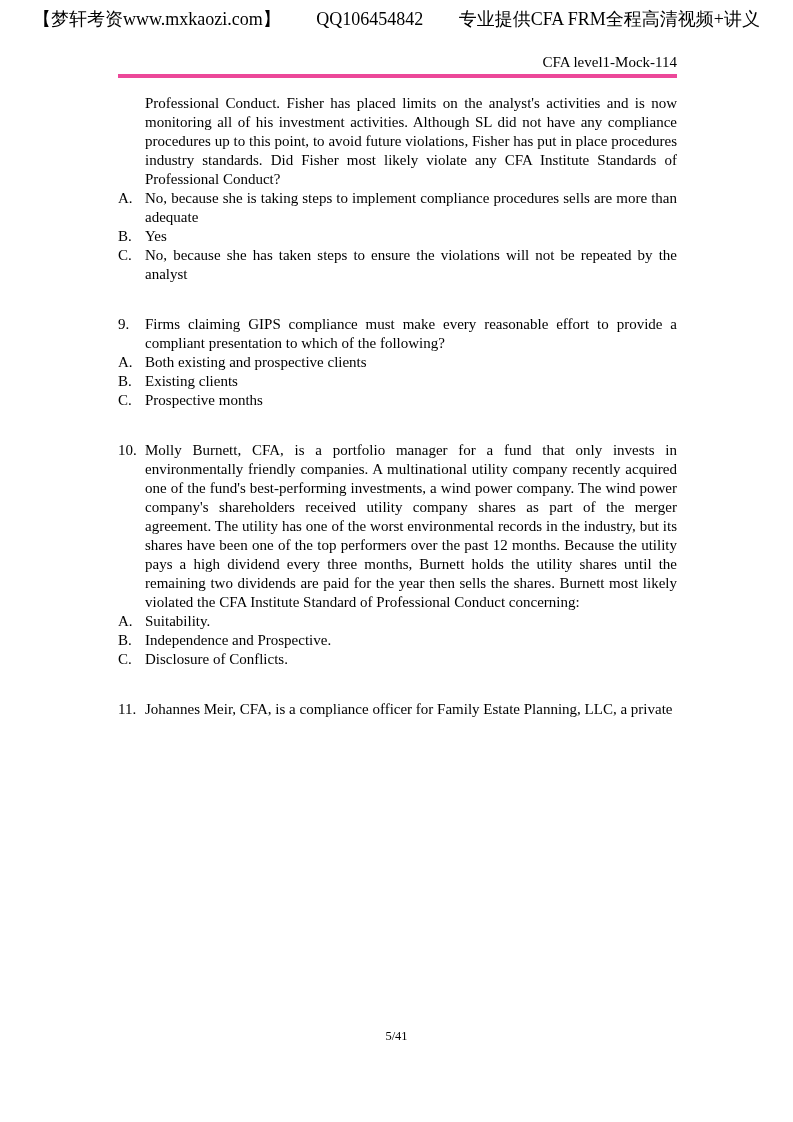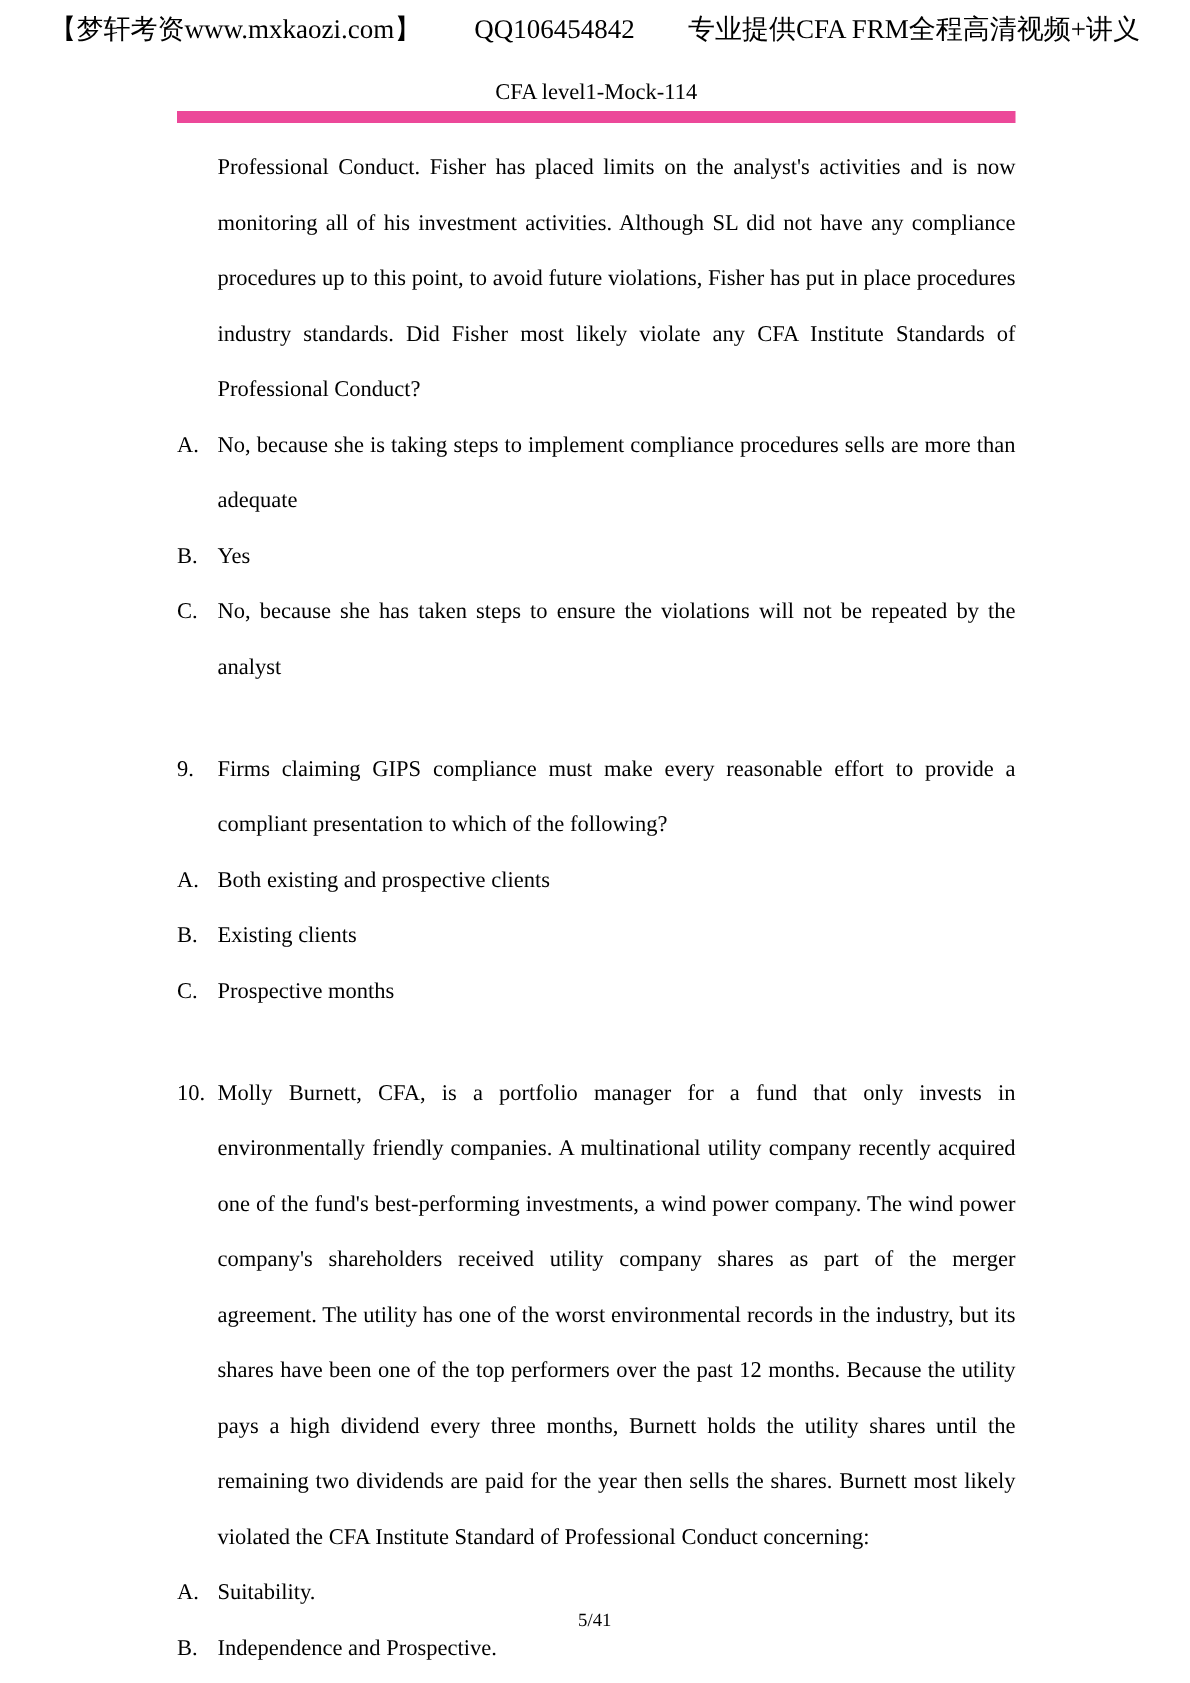--- a/index.html
+++ b/index.html
@@ -26,55 +26,54 @@
     justify-content: space-between;
     align-items: baseline;
     font-size: 18px;
     white-space: nowrap;
   }
   .titlebar {
     position: absolute;
     left: 118px;
     top: 54px;
     width: 559px;
-    text-align: center;
+    text-align: right;
     font-size: 15px;
     padding-bottom: 3px;
-    border-bottom: 8px solid #ec4899;
+    border-bottom: 4px solid #ec4899;
   }
   .content {
     position: absolute;
     left: 118px;
     top: 94px;
     width: 559px;
     font-size: 15px;
   }
   .item {
     display: flex;
-    line-height: 37px;
+    line-height: 19px;
   }
   .item .num {
     flex: 0 0 27px;
     width: 27px;
   }
   .item .txt {
     flex: 1;
     text-align: justify;
   }
   .gap {
     margin-top: 31px;
   }
   .footer {
     position: absolute;
     left: 0;
     top: 1029px;
     width: 793px;
     text-align: center;
     font-size: 12.5px;
-    margin-top: 44px;
   }
 </style>
 </head>
 <body>
 
 <div class="page">
 
   <div class="header">
     <span>【梦轩考资www.mxkaozi.com】</span>
     <span>QQ106454842</span>

